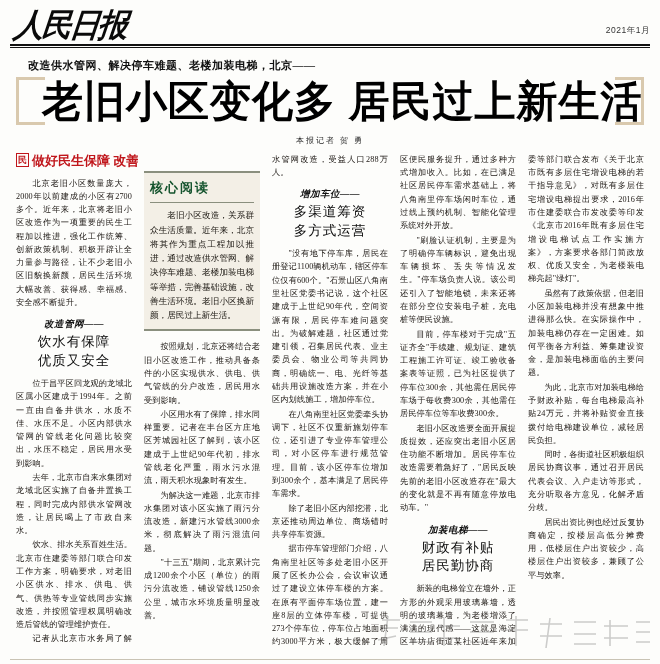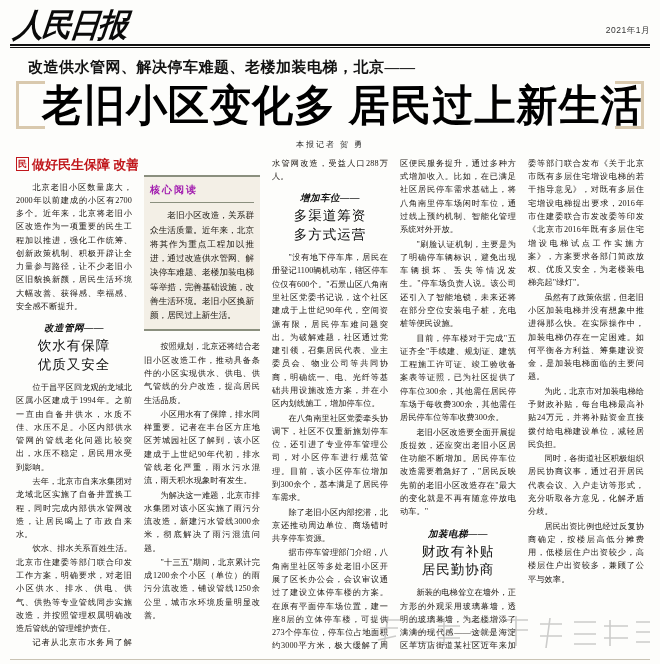--- a/index.html
+++ b/index.html
@@ -62,21 +62,21 @@
     margin: 2px 0 1px 0;
   }
   .rule-thin {
     height: 1px;
     background: #111;
     margin-bottom: 6px;
   }
 
   
   .kicker {
-    font-size: 15px;
+    font-size: 11px;
     font-weight: 700;
     letter-spacing: 0.5px;
     color: #111;
     padding: 4px 0 2px 18px;
     font-family: "Liberation Serif", "DejaVu Serif", serif;
   }
   .headline-wrap {
     position: relative;
     padding: 2px 0 2px 0;
     margin: 0 6px;
@@ -199,25 +199,25 @@
 
   
   .core-box {
     border-top: 2.2px solid #8a8f7e;
     border-bottom: 2.2px solid #8a8f7e;
     background: #f3efe6;
     padding: 6px 6px 7px 6px;
     margin: 0 0 9px 0;
   }
   .core-title {
-    font-size: 10px;
+    font-size: 13px;
     font-weight: 700;
     letter-spacing: 2px;
     margin-bottom: 5px;
-    color: #a21caf;
+    color: #14532d;
     font-family: "Liberation Sans", "DejaVu Sans", sans-serif;
   }
   .core-rule {
     height: 1.4px;
     background: #8a8f7e;
     margin: 4px 0 5px 0;
   }
   .core-box p {
     font-size: 8.6px;
     line-height: 1.66;
@@ -291,21 +291,21 @@
       <p class="body">记者从北京市水务局了解到，2020年北京市累计完成1000余个小区内管网改造工程，改造老旧管线1800余公里，让更多居民喝上优质水。</p>
     </div>
 
     <div class="col">
       <div class="spacer-top"></div>
       <div class="core-box">
         <div class="core-title">核心阅读</div>
         <div class="core-rule"></div>
         <p>老旧小区改造，关系群众生活质量。近年来，北京将其作为重点工程加以推进，通过改造供水管网、解决停车难题、老楼加装电梯等举措，完善基础设施，改善生活环境。老旧小区换新颜，居民过上新生活。</p>
       </div>
-      <p class="body">按照规划，北京还将结合老旧小区改造工作，推动具备条件的小区实现供水、供电、供气管线的分户改造，提高居民生活品质。</p>
+      <p class="body">按照规划，北京还将结合老旧小区改造工作，推动具备条件的小区实现供水、供电、供气管线的分户改造，居民用水受到影响。</p>
       <p class="body">小区用水有了保障，排水同样重要。记者在丰台区方庄地区芳城园社区了解到，该小区建成于上世纪90年代初，排水管线老化严重，雨水污水混流，雨天积水现象时有发生。</p>
       <p class="body">为解决这一难题，北京市排水集团对该小区实施了雨污分流改造，新建污水管线3000余米，彻底解决了雨污混流问题。</p>
       <p class="body">"十三五"期间，北京累计完成1200余个小区（单位）的雨污分流改造，铺设管线1250余公里，城市水环境质量明显改善。</p>
     </div>
 
     <div class="col">
       <p class="body noindent">水管网改造，受益人口288万人。</p>
       <div class="sub-label">增加车位——</div>
       <div class="sub-title">多渠道筹资<br>多方式运营</div>
       <p class="body">"没有地下停车库，居民在册登记1100辆机动车，辖区停车位仅有600个。"石景山区八角南里社区党委书记说，这个社区建成于上世纪90年代，空间资源有限，居民停车难问题突出。为破解难题，社区通过党建引领，召集居民代表、业主委员会、物业公司等共同协商，明确统一、电、光纤等基础共用设施改造方案，并在小区内划线施工，增加停车位。</p>

